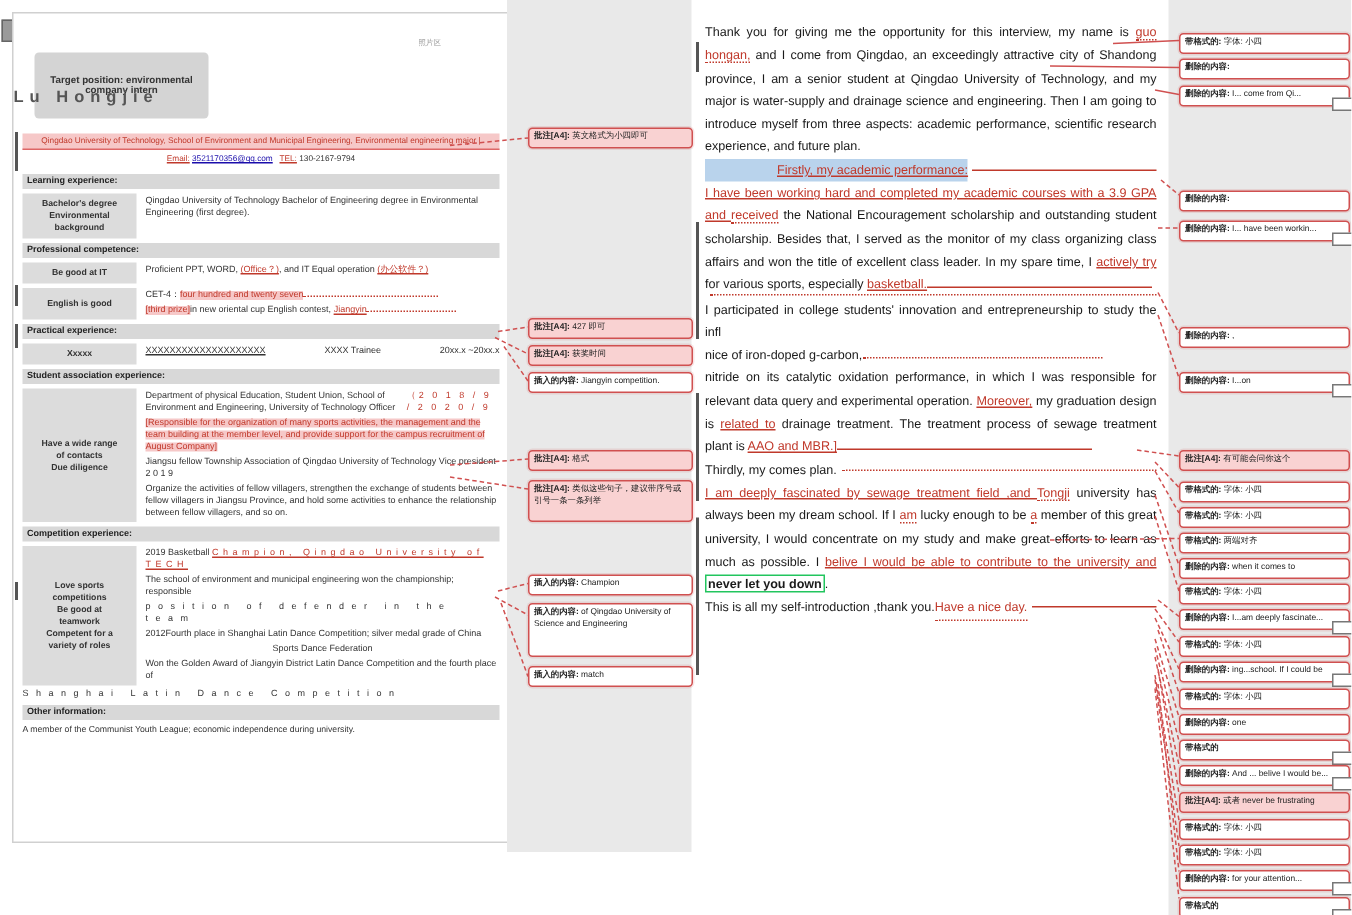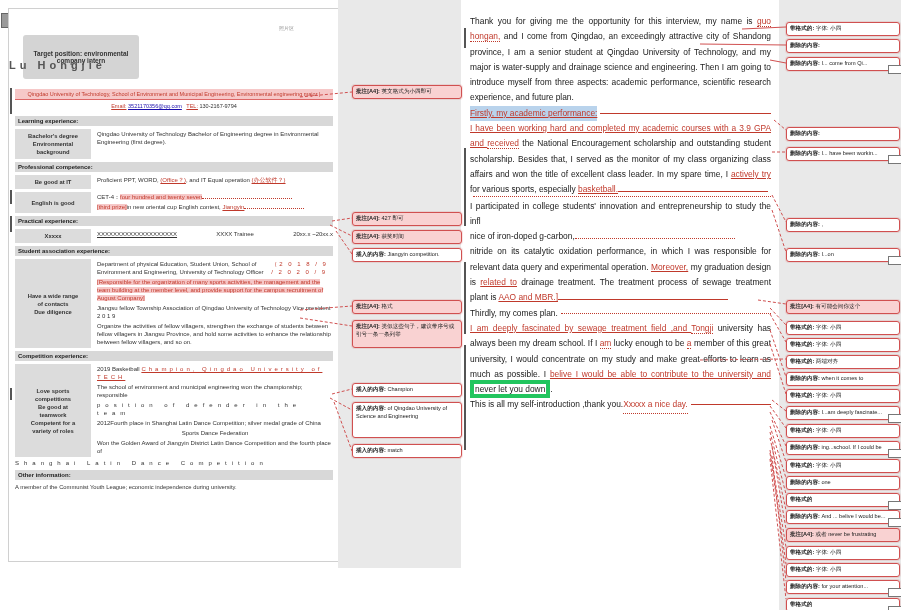--- a/index.html
+++ b/index.html
@@ -41,24 +41,24 @@
   .changebar{position:absolute;width:2px;background:#555;}
   
   #right-flow{position:absolute;left:470px;top:14px;width:301px;font-size:8.4px;line-height:15.3px;
               text-align:justify;color:#1a1a1a;}
   #right-flow p{margin:0;}
   .pline{display:flex;align-items:baseline;}
   .tailline{flex:1;border-bottom:1px solid #c0392b;transform:translateY(-2px);margin-left:3px;}
   .taildot{flex:1;border-bottom:1px dotted #c0392b;transform:translateY(-2px);margin-left:3px;}
   .tail-in{display:inline-block;border-bottom:1px solid #c0392b;height:2px;}
   .tail-in-dot{display:inline-block;border-bottom:1px dotted #c0392b;height:2px;}
-  .bluehl{background:#b9d3ec;}
+  .bluehl{background:#b9d3ec;padding-left:48px;}
   .redu{color:#c0392b;text-decoration:underline;}
   .redw{color:#c0392b;border-bottom:1px dotted #c0392b;}
-  .redbox{border:4px solid #22c55e;padding:0 1px;}
+  .redbox{border:1px solid #22c55e;padding:0 1px;font-weight:bold;}
   
   .mbox{position:absolute;border:1px solid #d05050;border-radius:3px;background:#fff;font-size:5.6px;
         line-height:7.5px;padding:2px 3px;color:#222;box-shadow:0 0 0 1px rgba(208,80,80,.15);}
   .mbox .lbl{font-weight:bold;}
   .mbox.pink{background:#f9d2d2;}
   .more-rect{position:absolute;right:-4px;bottom:-4px;width:13px;height:7px;background:#fff;border:1px solid #777;}
   svg.conn{position:absolute;left:0;top:0;pointer-events:none;}
 </style>
 </head>
 <body>
@@ -171,21 +171,21 @@
       </p>
     <p><span>I participated in college students' innovation and entrepreneurship  to study the infl</span><br><span>nice of iron-doped g-carbon,</span><span class="tail-in-dot" style="width:160px"></span></p>
     <p><span>nitride on its catalytic oxidation performance, in which I was responsible for relevant data query and experimental operation. </span><span class="redu">Moreover,</span><span> my graduation design is </span><span class="redu">related to</span><span> drainage treatment. The treatment process of sewage treatment plant is </span><span class="redu">AAO and MBR.]</span><span class="tail-in" style="width:170px"></span></p>
     <p class="pline">
         <span>Thirdly, my comes plan.</span>
         <span class="taildot"></span>
       </p>
     <p><span class="redu">I am deeply fascinated by sewage treatment field ,and </span><span class="redw">Tongji</span><span> university has always been my dream school. If I </span><span class="redw">am</span><span> lucky enough to be </span><span class="redw">a</span><span> member of this great university, I would concentrate on my study and make great efforts to learn as much as possible. I </span><span class="redu">belive I would be able to contribute to the university and </span><span class="redbox">never let you down</span><span>.</span></p>
     <p class="pline">
         <span>This is all my self-introduction ,thank you. </span>
-        <span class="redw">Xxxxx a nice day.</span>
+        <span class="redw">Have a nice day.</span>
         <span class="tailline"></span>
       </p>
   </div>
 
   <div class="changebar" style="left:10px;top:88px;height:26px"></div>
   <div class="changebar" style="left:10px;top:190px;height:14px"></div>
   <div class="changebar" style="left:10px;top:216px;height:16px"></div>
   <div class="changebar" style="left:10px;top:388px;height:12px"></div>
   <div class="changebar" style="left:464px;top:28px;height:20px"></div>
   <div class="changebar" style="left:464px;top:148px;height:78px"></div>

